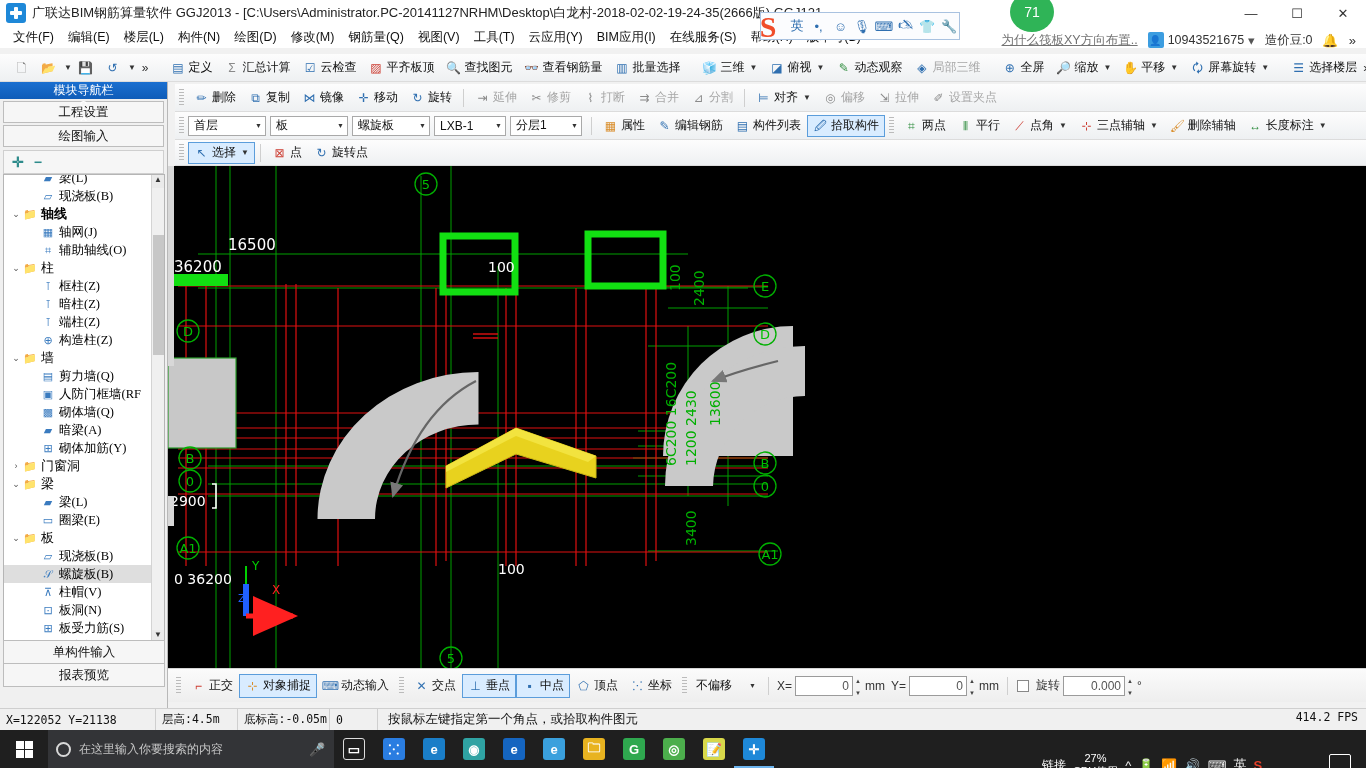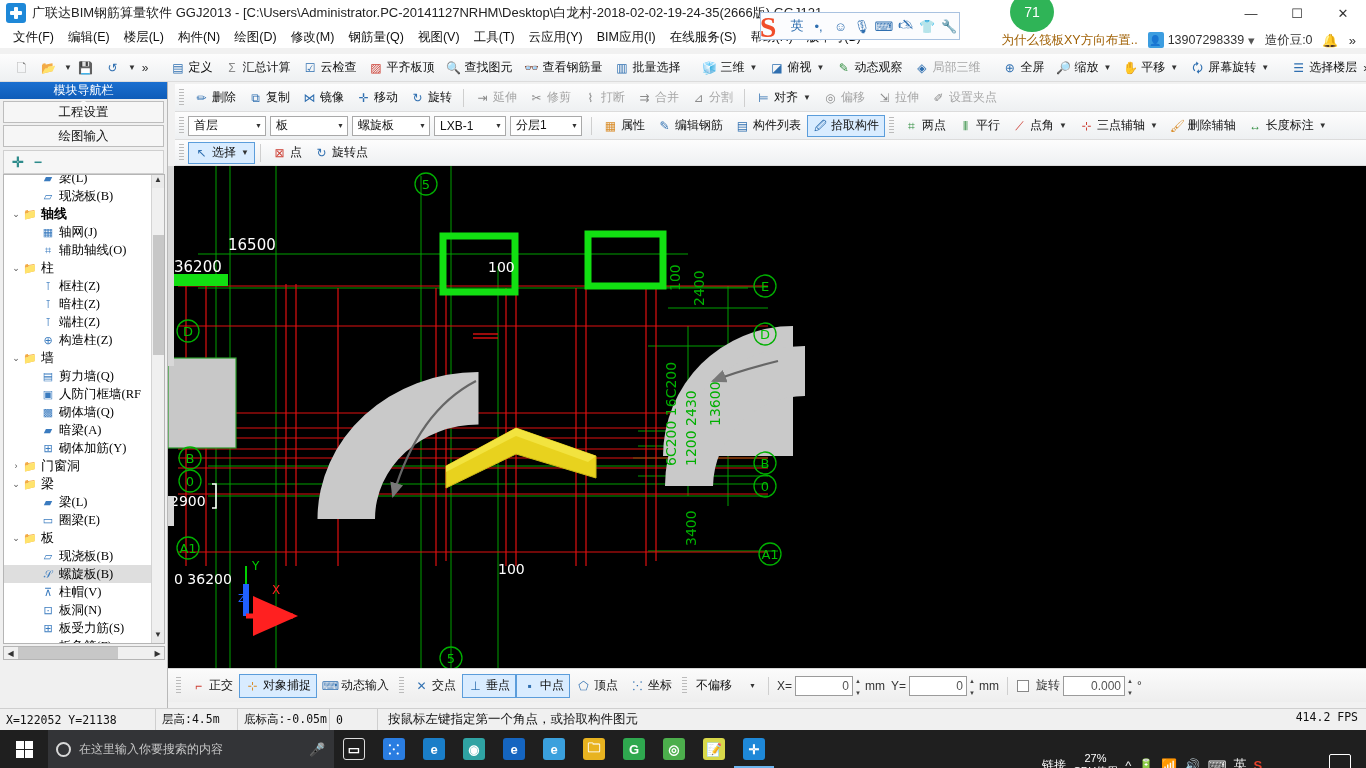--- a/index.html
+++ b/index.html
@@ -55,21 +55,21 @@
     position:absolute; left:-12px; top:-4px; width:38px; height:36px;
     color:#f04d2a; font-size:30px; font-weight:bold; font-family:"Liberation Serif", serif;
     line-height:36px; text-align:center;
   }
   .ime .ic { width:20px; height:20px; display:flex; align-items:center; justify-content:center;
              font-size:13px; color:#2f6fb0; }
 
   
   .topright { position:absolute; right:0; top:28px; height:24px; display:flex; align-items:center;
               gap:10px; font-size:12.5px; color:#333; padding-right:4px; z-index:30; }
-  .topright .promo { color:#a16207; }
+  .topright .promo { color:#737373;text-decoration:underline; }
   .topright .userbadge { display:flex; align-items:center; gap:4px; }
   .topright .uico { width:16px; height:16px; background:#3c9de0; border-radius:2px;
                     color:#fff; font-size:10px; display:flex; align-items:center; justify-content:center;}
   .topright .bell { color:#2f7fd0; font-size:13px; }
   .topright .chev { color:#555; font-size:13px; }
   .greenblob { position:absolute; left:1010px; top:-8px; width:44px; height:40px;
                background:#2fb457; border-radius:50%; color:#fff; font-size:14px;
                display:flex; align-items:center; justify-content:center; z-index:35;}
 
   
@@ -222,21 +222,21 @@
       <div class="mi">帮助(H)</div>
       <div class="mi">版本号(B)</div>
     </div>
 
   <div class="greenblob">71</div>
 
   <div class="topright">
     <span class="promo">为什么筏板XY方向布置..</span>
     <span class="userbadge">
       <span class="uico">👤</span>
-      <span>13907298339</span>
+      <span>10943521675</span>
       <span class="chev">▾</span>
     </span>
     <span>造价豆:0</span>
     <span class="bell">🔔</span>
     <span class="ovf">»</span>
   </div>
 
   <div class="ime">
     <span class="sg">S</span>
     <span class="ic">英</span>
@@ -675,20 +675,24 @@
         <div class="thumb"></div>
         <div class="ar bot">▼</div>
       </div>
     </div>
     <div class="hscroll">
       <div class="ar">◀</div>
       <div class="thumb"></div>
       <div class="ar">▶</div>
     </div>
 
+    <div class="lp-bottom">
+      <div class="lp-btn">单构件输入</div>
+      <div class="lp-btn">报表预览</div>
+    </div>
   </div>
 
   <div class="canvaswrap">
     <svg class="canvas-svg" width="1198" height="502" viewBox="0 0 1198 502">
       <defs>
         <marker id="ah" markerWidth="8" markerHeight="8" refX="6" refY="3" orient="auto">
           <path d="M0,0 L7,3 L0,6 z" fill="#777"></path>
         </marker>
         <marker id="ahr" markerWidth="10" markerHeight="10" refX="8" refY="4" orient="auto">
           <path d="M0,0 L9,4 L0,8 z" fill="#ff2020"></path>

